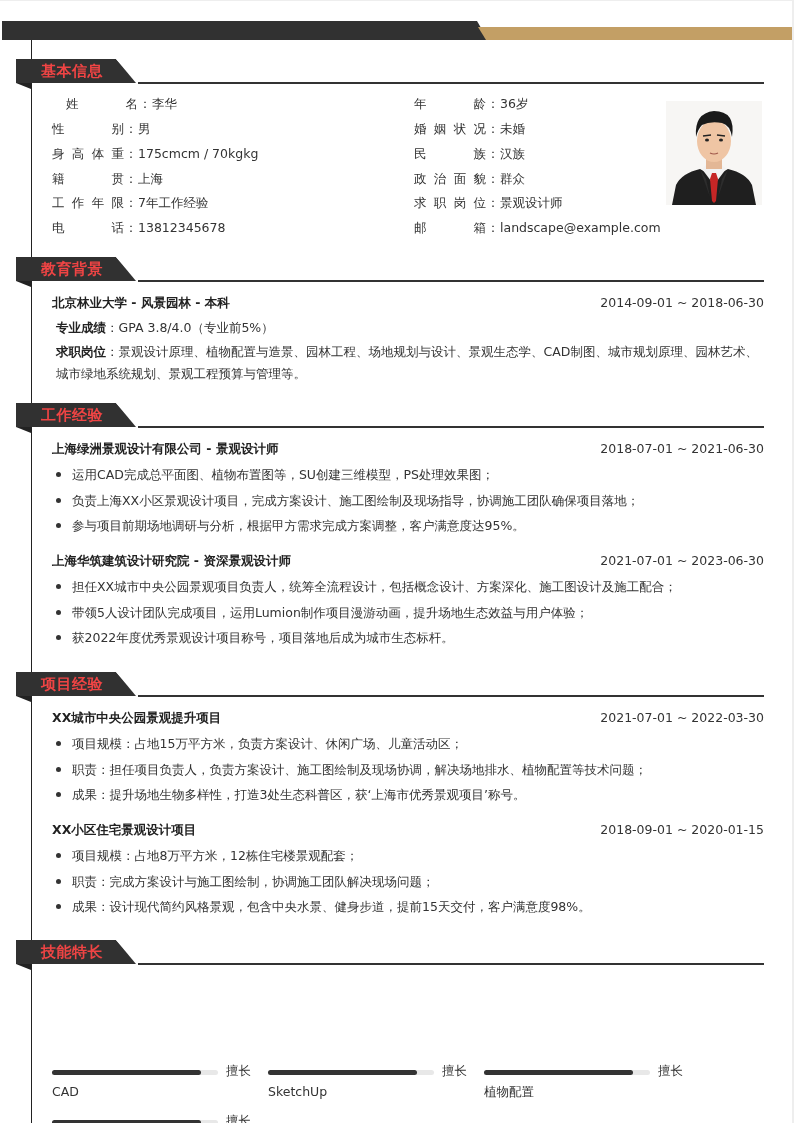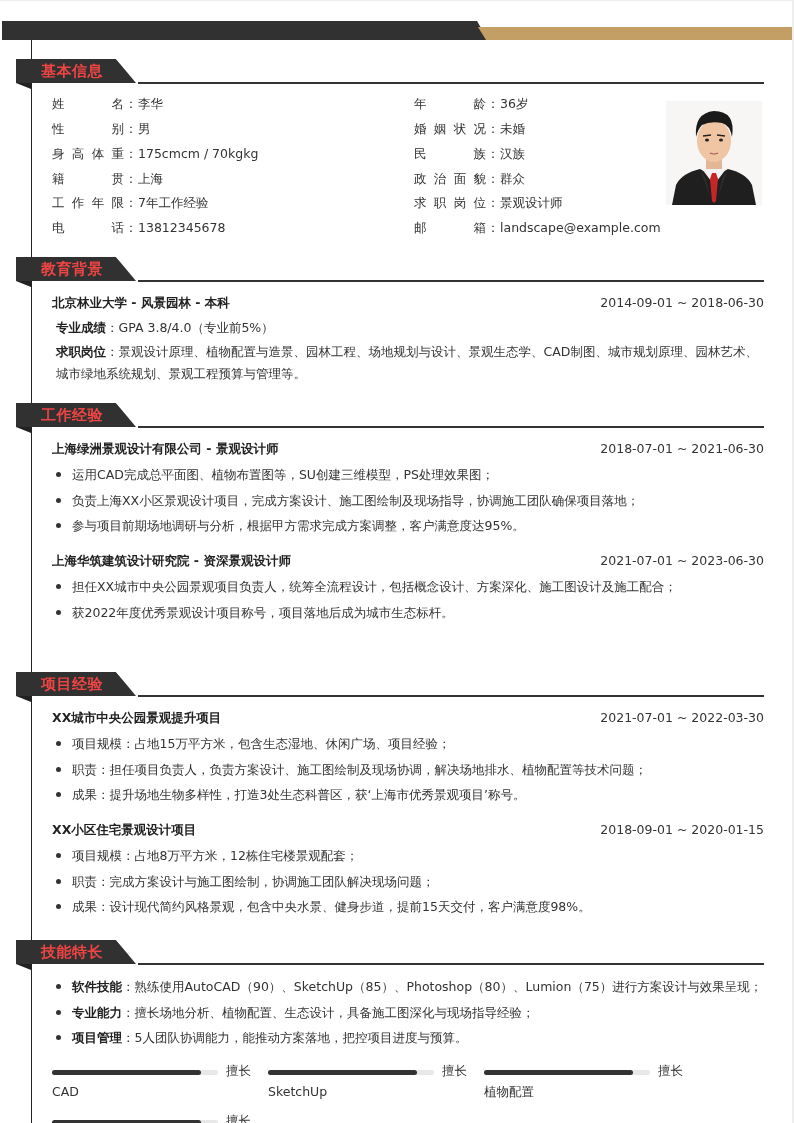--- a/index.html
+++ b/index.html
@@ -60,21 +60,21 @@
     <div class="fold"></div>
     <svg class="stripes" viewBox="0 0 40 24">
       <polygon points="2,0 5,0 25,24 22,24" fill="#ffffff"></polygon>
       <polygon points="8,0 11,0 31,24 28,24" fill="#ffffff"></polygon>
     </svg>
     <span class="title">基本信息</span>
     <div class="rule"></div>
   </div>
 
   <div>
-    <div class="info-row" style="left:52px; top:95px;"><span class="lbl">姓名</span><span class="colon">：</span><span>李华</span></div>
+    <div class="info-row" style="left:66px; top:95px;"><span class="lbl">姓名</span><span class="colon">：</span><span>李华</span></div>
     <div class="info-row" style="left:52px; top:120px;"><span class="lbl">性别</span><span class="colon">：</span><span>男</span></div>
     <div class="info-row" style="left:52px; top:145px;"><span class="lbl">身高体重</span><span class="colon">：</span><span>175cmcm / 70kgkg</span></div>
     <div class="info-row" style="left:52px; top:170px;"><span class="lbl">籍贯</span><span class="colon">：</span><span>上海</span></div>
     <div class="info-row" style="left:52px; top:194px;"><span class="lbl">工作年限</span><span class="colon">：</span><span>7年工作经验</span></div>
     <div class="info-row" style="left:52px; top:219px;"><span class="lbl">电话</span><span class="colon">：</span><span>13812345678</span></div>
   </div>
 
   <div>
     <div class="info-row" style="left:414px; top:95px;"><span class="lbl">年龄</span><span class="colon">：</span><span>36岁</span></div>
     <div class="info-row" style="left:414px; top:120px;"><span class="lbl">婚姻状况</span><span class="colon">：</span><span>未婚</span></div>
@@ -153,40 +153,41 @@
     <li>负责上海XX小区景观设计项目，完成方案设计、施工图绘制及现场指导，协调施工团队确保项目落地；</li>
     <li>参与项目前期场地调研与分析，根据甲方需求完成方案调整，客户满意度达95%。</li>
   </ul>
 
   <div class="entry-head" style="top:551px;">
     <span class="name">上海华筑建筑设计研究院 - 资深景观设计师</span>
     <span class="date">2021-07-01 ~ 2023-06-30</span>
   </div>
   <ul class="bullets" style="top:573px;">
     <li>担任XX城市中央公园景观项目负责人，统筹全流程设计，包括概念设计、方案深化、施工图设计及施工配合；</li>
+    <li>带领5人设计团队完成项目，运用Lumion制作项目漫游动画，提升场地生态效益与用户体验；</li>
     <li>获2022年度优秀景观设计项目称号，项目落地后成为城市生态标杆。</li>
   </ul>
 
   <div class="section-head" style="top:671px;">
     <div class="tag"></div>
     <div class="fold"></div>
     <svg class="stripes" viewBox="0 0 40 24">
       <polygon points="2,0 5,0 25,24 22,24" fill="#ffffff"></polygon>
       <polygon points="8,0 11,0 31,24 28,24" fill="#ffffff"></polygon>
     </svg>
     <span class="title">项目经验</span>
     <div class="rule"></div>
   </div>
 
   <div class="entry-head" style="top:708px;">
     <span class="name">XX城市中央公园景观提升项目</span>
     <span class="date">2021-07-01 ~ 2022-03-30</span>
   </div>
   <ul class="bullets" style="top:730px;">
-    <li>项目规模：占地15万平方米，包含生态湿地、休闲广场、项目经验；</li>
+    <li>项目规模：占地15万平方米，负责方案设计、休闲广场、儿童活动区；</li>
     <li>职责：担任项目负责人，负责方案设计、施工图绘制及现场协调，解决场地排水、植物配置等技术问题；</li>
     <li>成果：提升场地生物多样性，打造3处生态科普区，获‘上海市优秀景观项目’称号。</li>
   </ul>
 
   <div class="entry-head" style="top:820px;">
     <span class="name">XX小区住宅景观设计项目</span>
     <span class="date">2018-09-01 ~ 2020-01-15</span>
   </div>
   <ul class="bullets" style="top:842px;">
     <li>项目规模：占地8万平方米，12栋住宅楼景观配套；</li>
@@ -198,25 +199,20 @@
     <div class="tag"></div>
     <div class="fold"></div>
     <svg class="stripes" viewBox="0 0 40 24">
       <polygon points="2,0 5,0 25,24 22,24" fill="#ffffff"></polygon>
       <polygon points="8,0 11,0 31,24 28,24" fill="#ffffff"></polygon>
     </svg>
     <span class="title">技能特长</span>
     <div class="rule"></div>
   </div>
 
-  <ul class="bullets" style="top:973px;">
-    <li><b>软件技能</b><span>：熟练使用AutoCAD（90）、SketchUp（85）、Photoshop（80）、Lumion（75）进行方案设计与效果呈现；</span></li>
-    <li><b>专业能力</b><span>：擅长场地分析、植物配置、生态设计，具备施工图深化与现场指导经验；</span></li>
-    <li><b>项目管理</b><span>：5人团队协调能力，能推动方案落地，把控项目进度与预算。</span></li>
-  </ul>
 
   <div class="skill" style="left:52px; top:1061px;">
     <div class="track">
         <div class="fill" style="width:90%;"></div>
       </div>
     <span class="lvl">擅长</span>
     <span class="sname">CAD</span>
   </div>
   <div class="skill" style="left:268px; top:1061px;">
     <div class="track">

